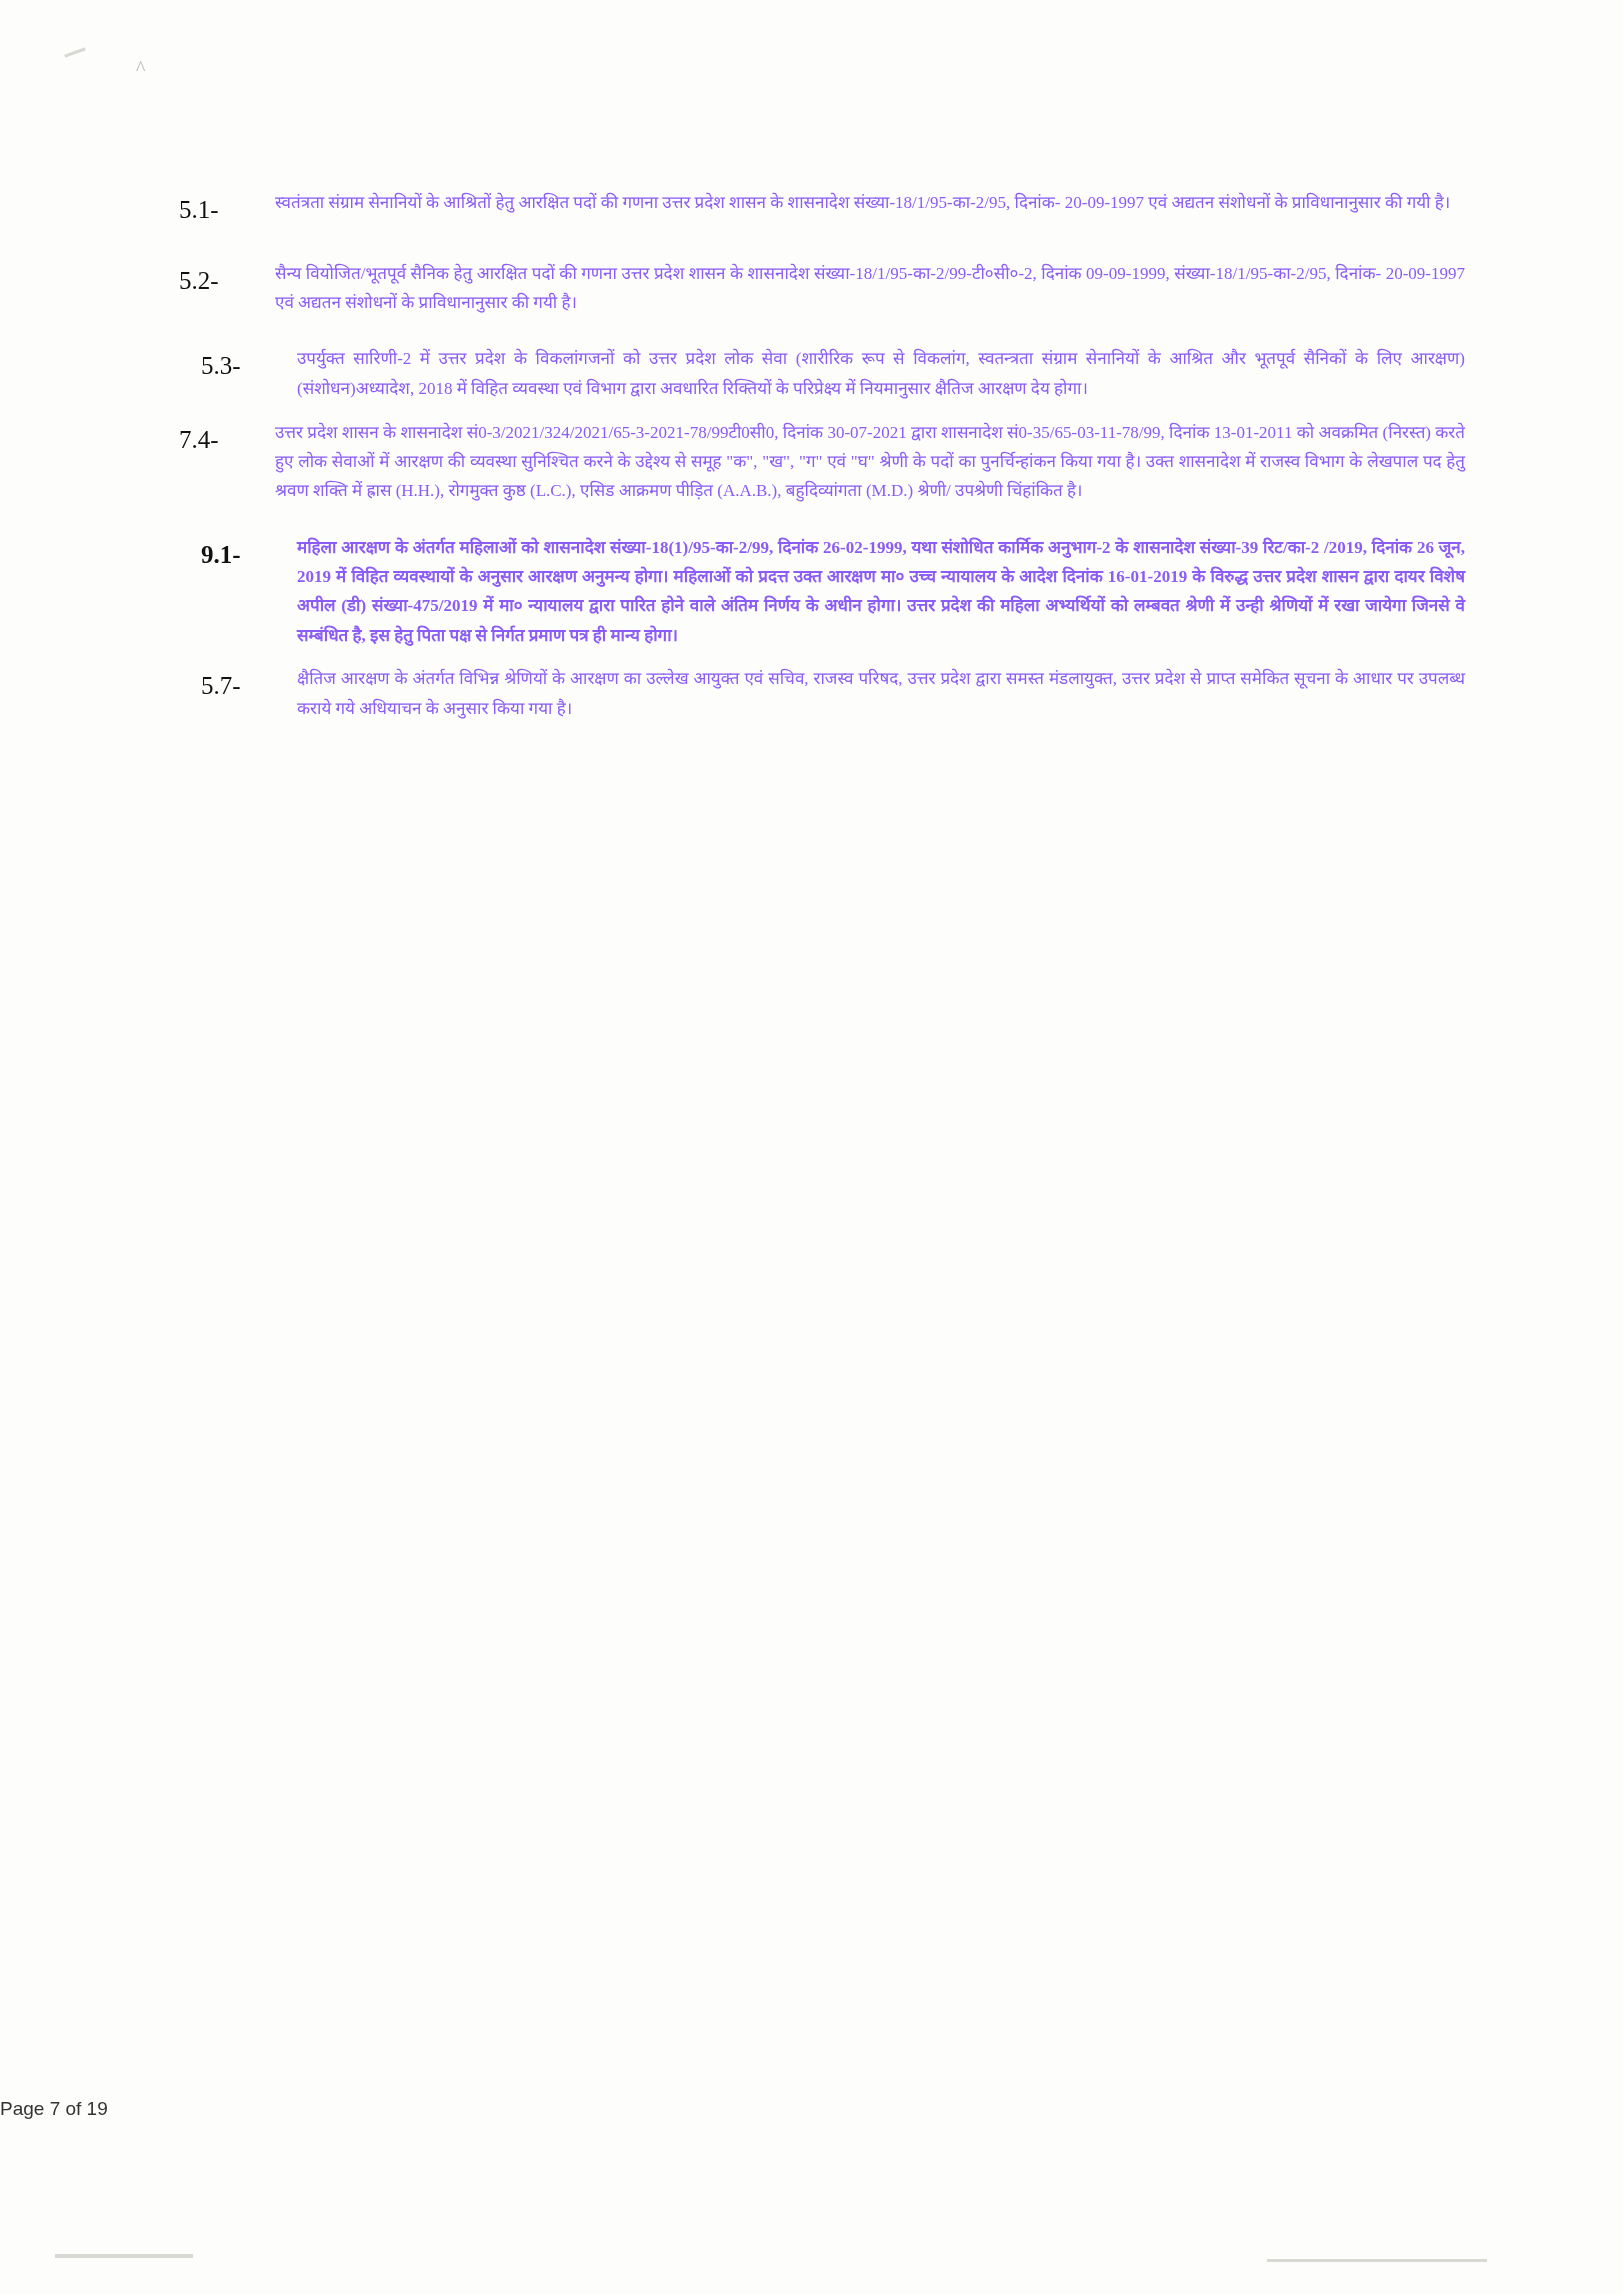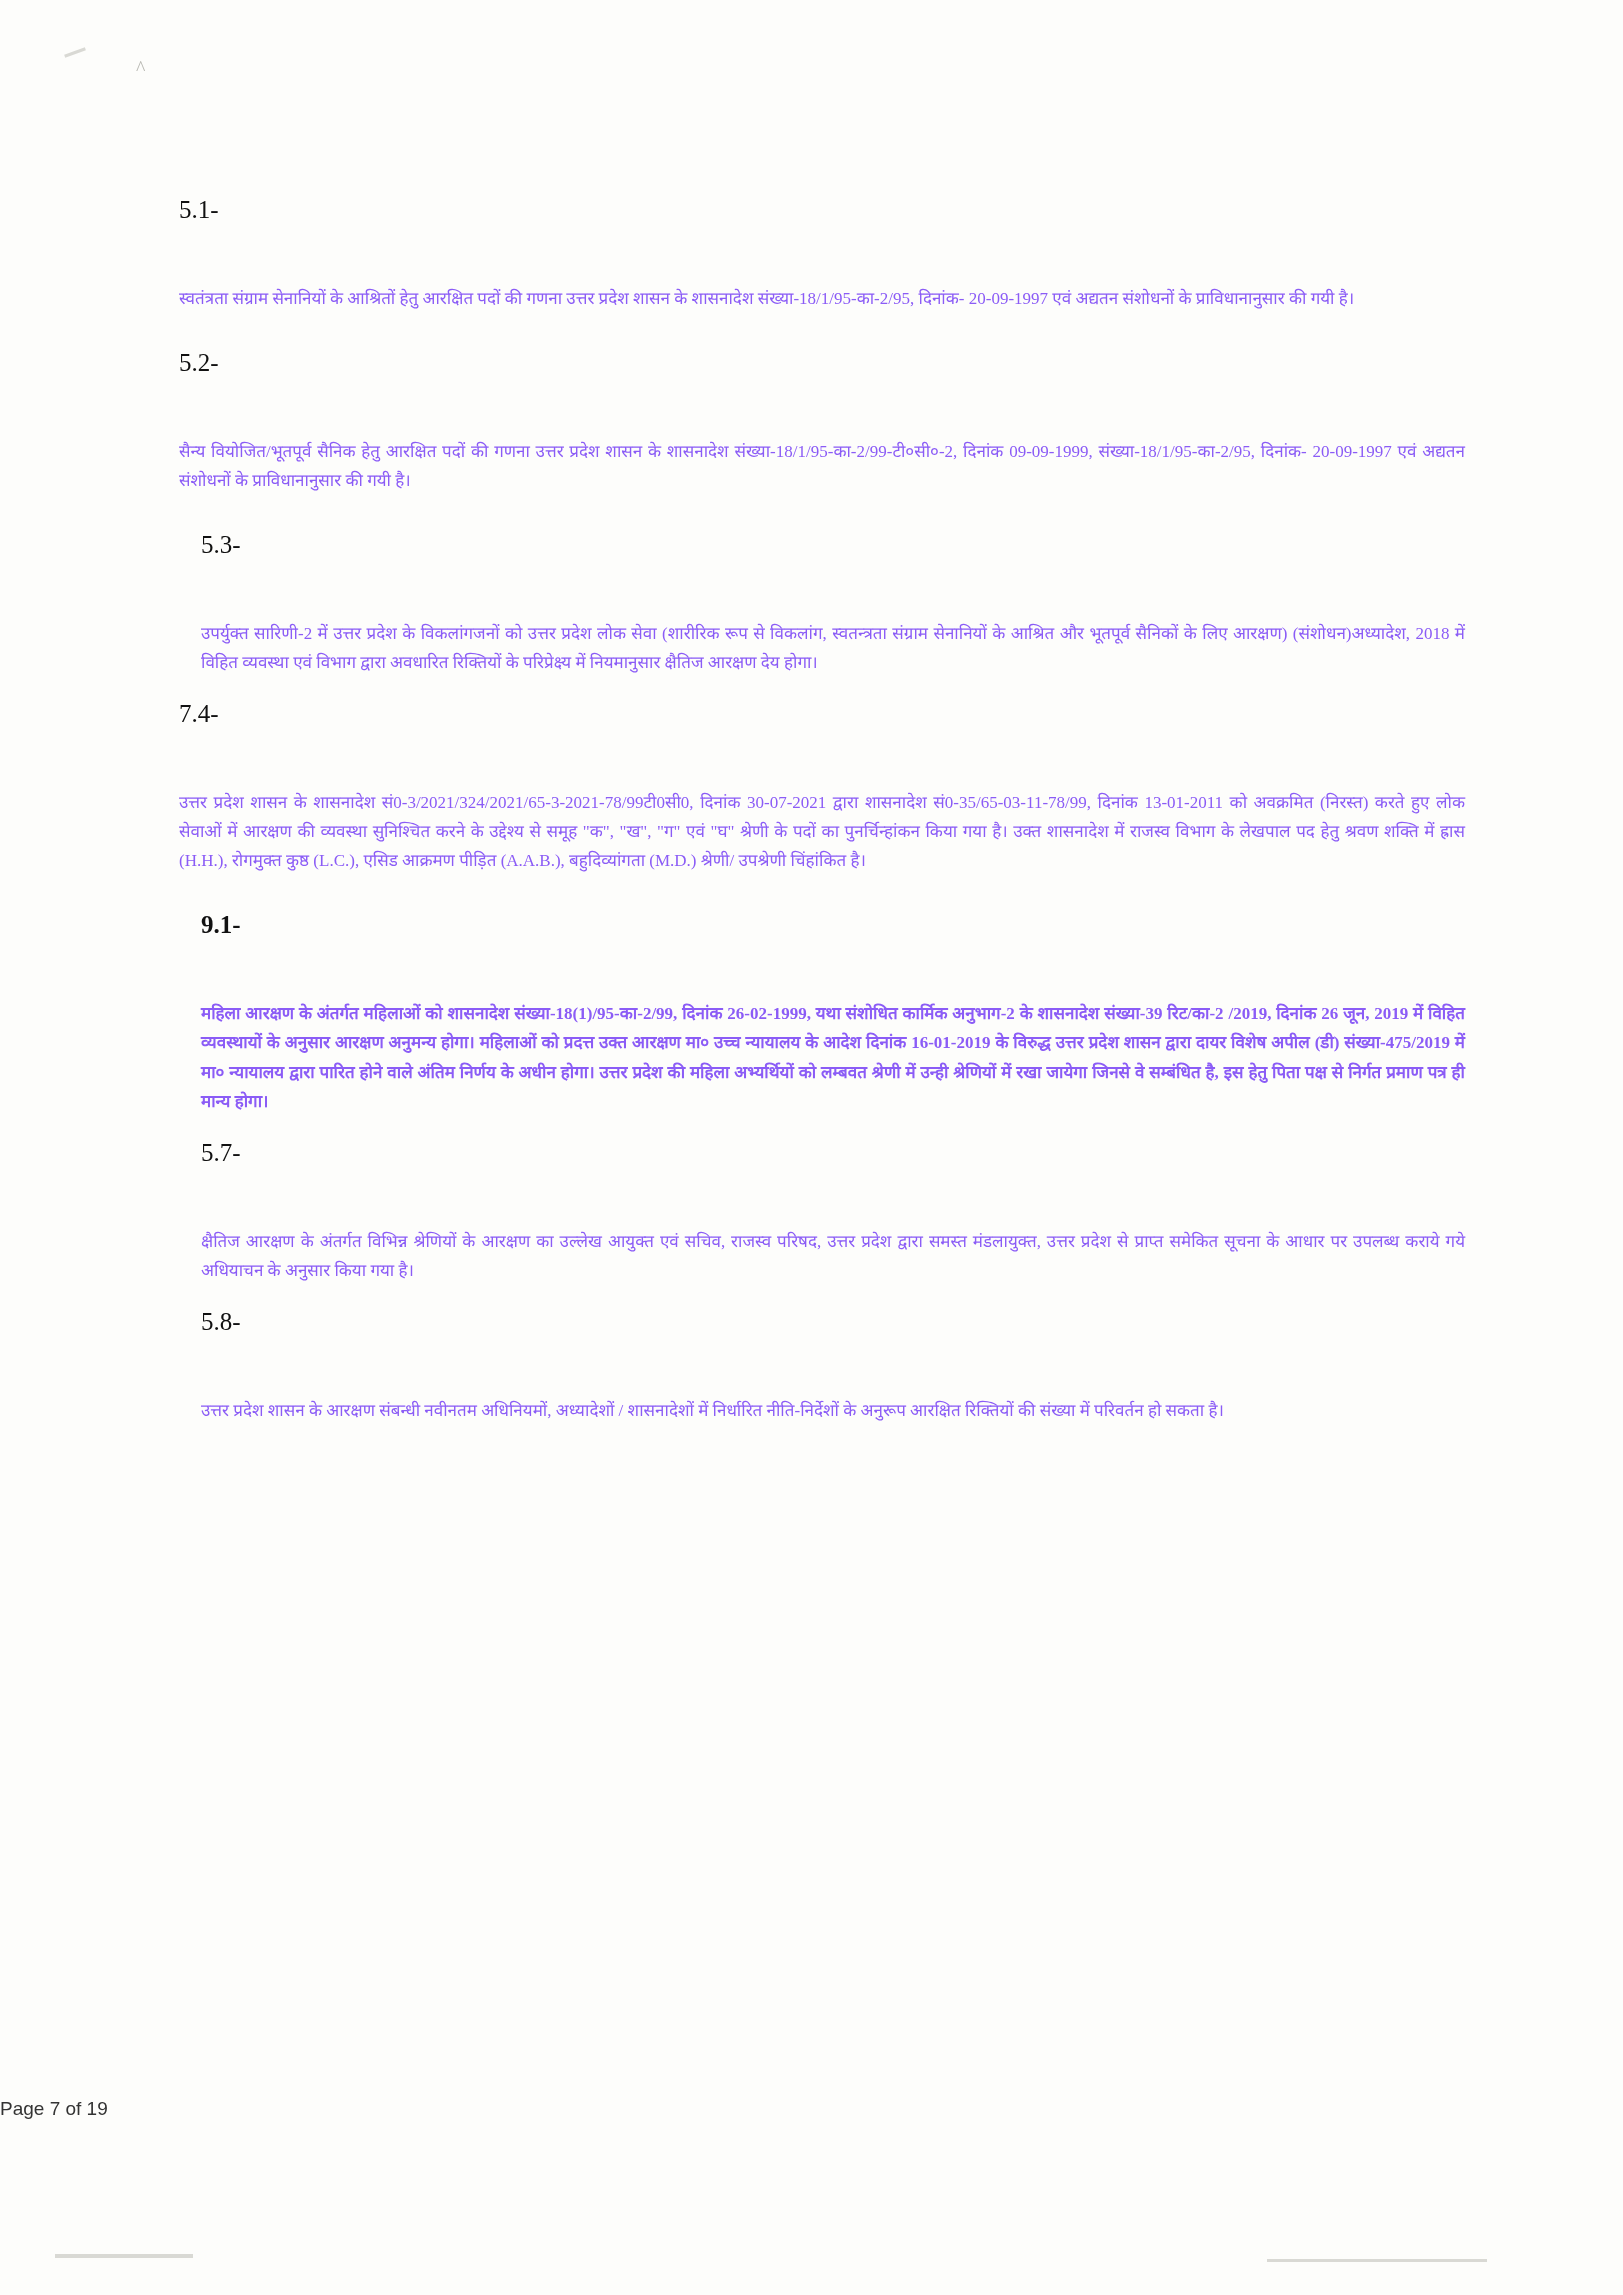--- a/index.html
+++ b/index.html
@@ -24,21 +24,21 @@
     background: #fdfdfb;
   }
   .content {
     position: absolute;
     left: 179px;
     top: 188px;
     width: 1286px;
   }
   .clause {
     display: flex;
-    flex-direction: column;
+    flex-direction: row;
     align-items: flex-start;
     margin-bottom: 27.5px;
   }
   .clause-num {
     width: 96px;
     flex: 0 0 96px;
     font-size: 25px;
     line-height: 1.72;
     font-family: "Liberation Serif", serif;
     color: #111;
@@ -137,24 +137,20 @@
       <div class="clause-num">9.1-</div>
       <div class="clause-body">महिला आरक्षण के अंतर्गत महिलाओं को शासनादेश संख्या-18(1)/95-का-2/99, दिनांक 26-02-1999, यथा संशोधित कार्मिक अनुभाग-2 के शासनादेश संख्या-39 रिट/का-2 /2019, दिनांक 26 जून, 2019 में विहित व्यवस्थायों के अनुसार आरक्षण अनुमन्य होगा। महिलाओं को प्रदत्त उक्त आरक्षण मा० उच्च न्यायालय के आदेश दिनांक 16-01-2019 के विरुद्ध उत्तर प्रदेश शासन द्वारा दायर विशेष अपील (डी) संख्या-475/2019 में मा० न्यायालय द्वारा पारित होने वाले अंतिम निर्णय के अधीन होगा। उत्तर प्रदेश की महिला अभ्यर्थियों को लम्बवत श्रेणी में उन्ही श्रेणियों में रखा जायेगा जिनसे वे सम्बंधित है, इस हेतु पिता पक्ष से निर्गत प्रमाण पत्र ही मान्य होगा।</div>
     </div>
 
 
     <div class="clause tight">
       <div class="clause-num">5.7-</div>
       <div class="clause-body">क्षैतिज आरक्षण के अंतर्गत विभिन्न श्रेणियों के आरक्षण का उल्लेख आयुक्त एवं सचिव, राजस्व परिषद, उत्तर प्रदेश द्वारा समस्त मंडलायुक्त, उत्तर प्रदेश से प्राप्त समेकित सूचना के आधार पर उपलब्ध कराये गये अधियाचन के अनुसार किया गया है।</div>
     </div>
 
-    <div class="clause tight">
-      <div class="clause-num">5.8-</div>
-      <div class="clause-body">उत्तर प्रदेश शासन के आरक्षण संबन्धी नवीनतम अधिनियमों, अध्यादेशों / शासनादेशों में निर्धारित नीति-निर्देशों के अनुरूप आरक्षित रिक्तियों की संख्या में परिवर्तन हो सकता है।</div>
-    </div>
 
 
   </div>
 
   <div class="footer">Page 7 of 19</div>
 
   <div class="edge-mark mark-3"></div>
   <div class="edge-mark mark-4"></div>
 
 </div>

